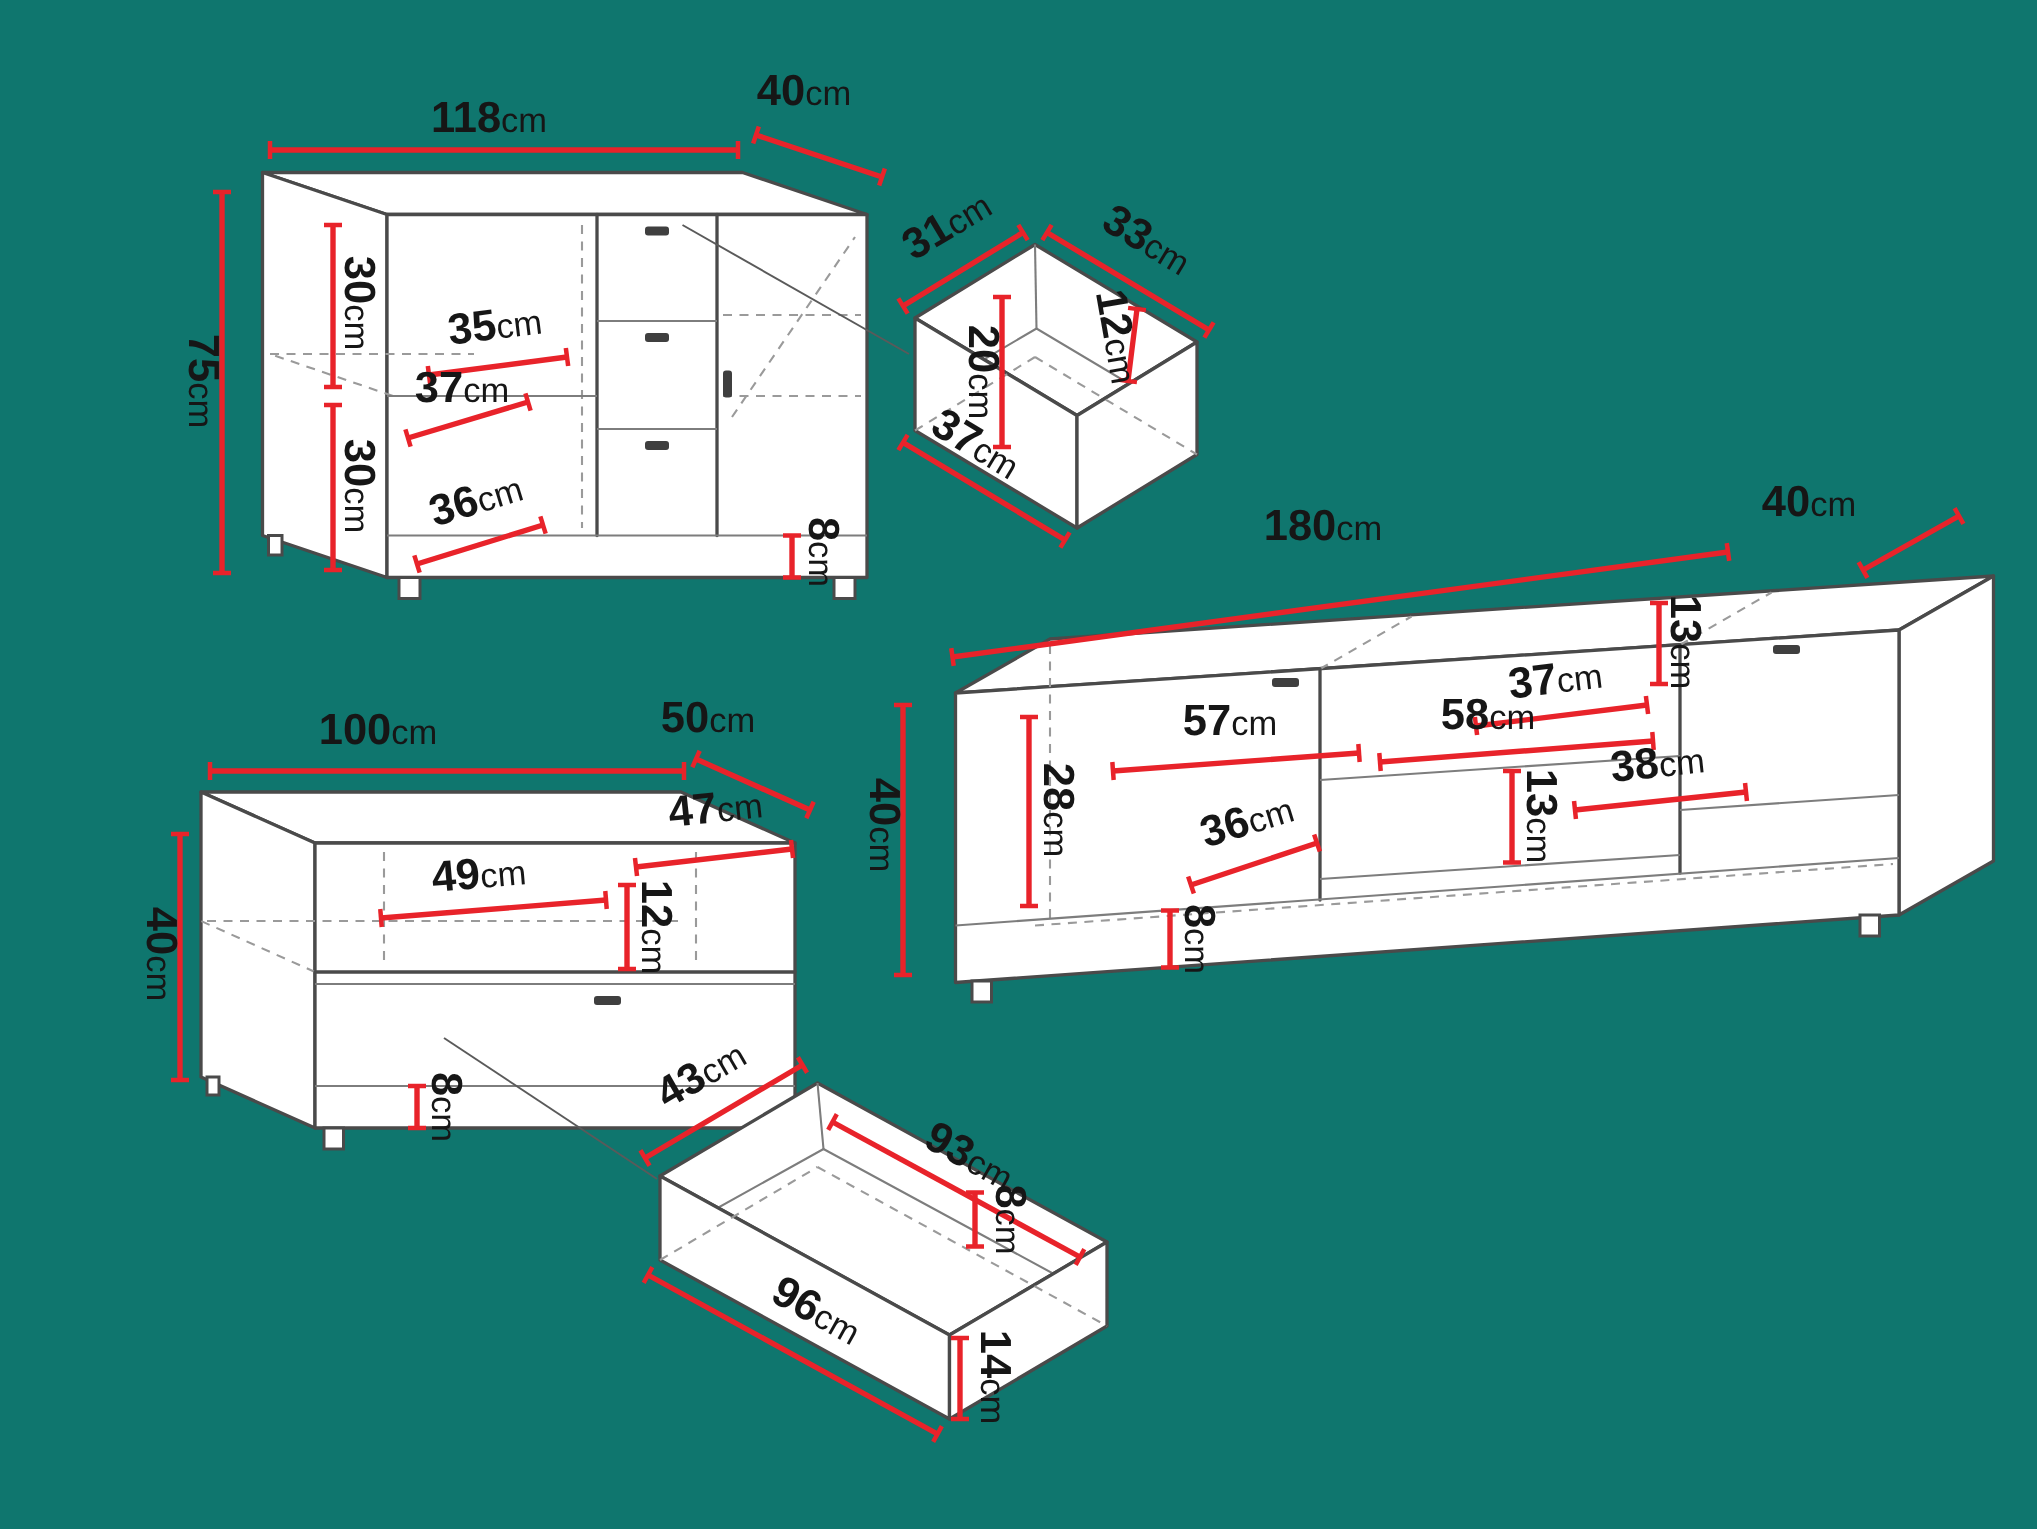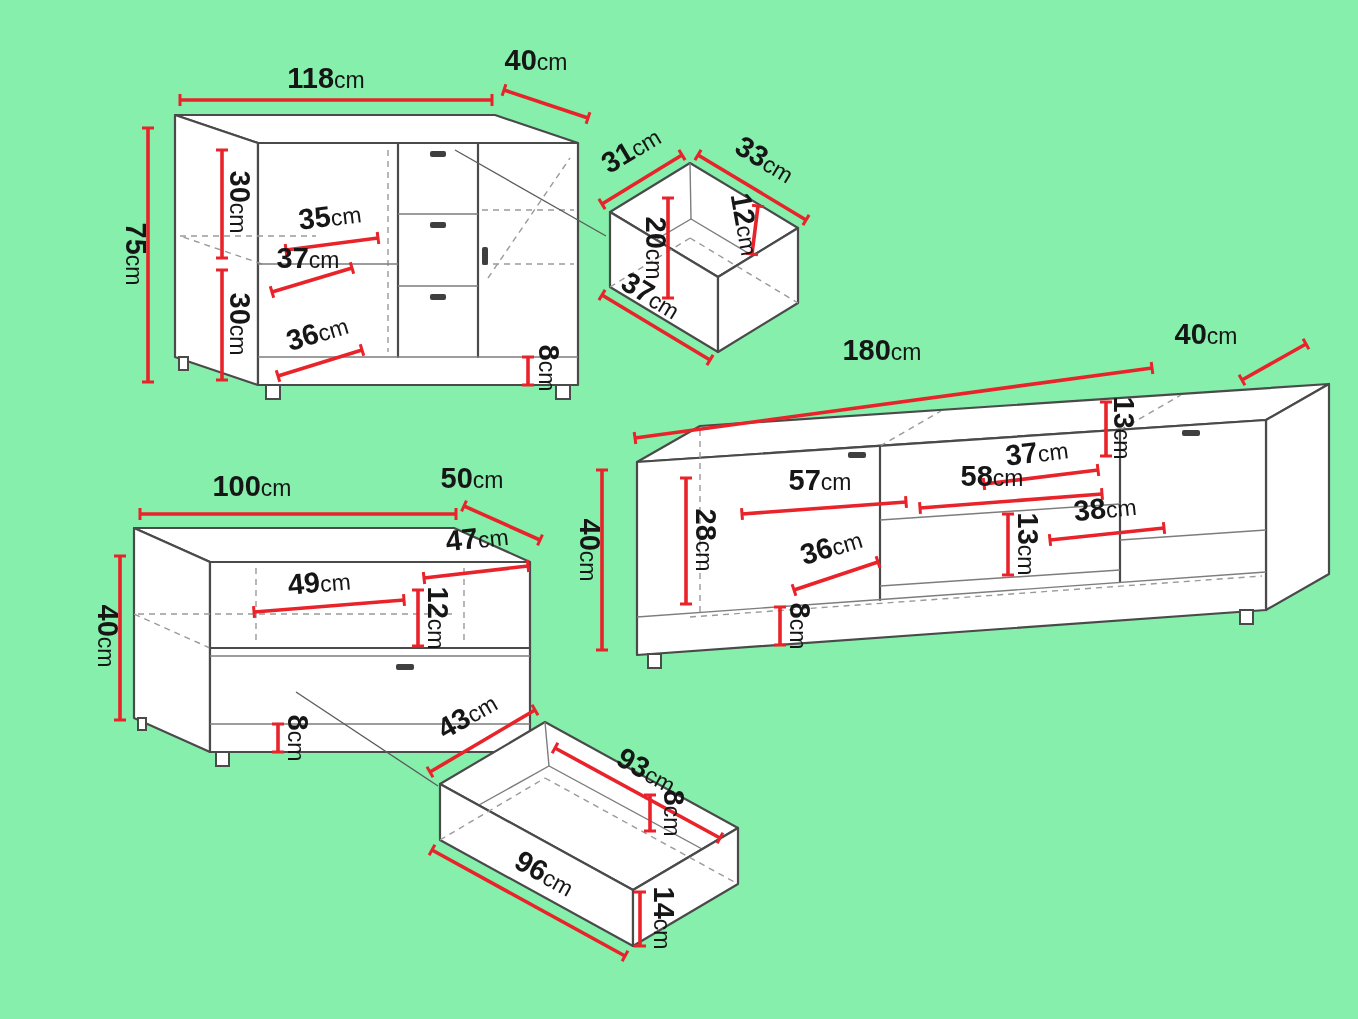--- a/index.html
+++ b/index.html
@@ -1,16 +1,16 @@
 <!DOCTYPE html>
 <html><head>
 <meta charset="utf-8">
 <style>
   html,body{margin:0;padding:0;background:#ffffff;}
-  .stage{position:relative;width:1358px;height:1019px;background:#86efac;overflow:hidden;}
+  .stage{position:relative;width:1358px;height:1019px;background:#0f766e;overflow:hidden;}
   svg{display:block;}
   .face{fill:#ffffff;stroke:#4a4a4a;stroke-width:2.2;stroke-linejoin:round;}
   .edge{stroke:#4a4a4a;stroke-width:2.2;fill:none;stroke-linecap:round;stroke-linejoin:round;}
   .innerline{stroke:#7d7d7d;stroke-width:1.4;fill:none;}
   .dash{stroke:#9a9a9a;stroke-width:1.4;fill:none;stroke-dasharray:6 5;}
   .dimline{stroke:#e8232a;stroke-width:3.6;fill:none;}
   .handle{fill:#3f3f3f;stroke:none;}
   .leg{fill:#ffffff;stroke:#4a4a4a;stroke-width:2;}
   .callout{stroke:#5a5a5a;stroke-width:1.3;fill:none;}
   .dim{font-family:"Liberation Sans","DejaVu Sans",sans-serif;fill:#161616;}

